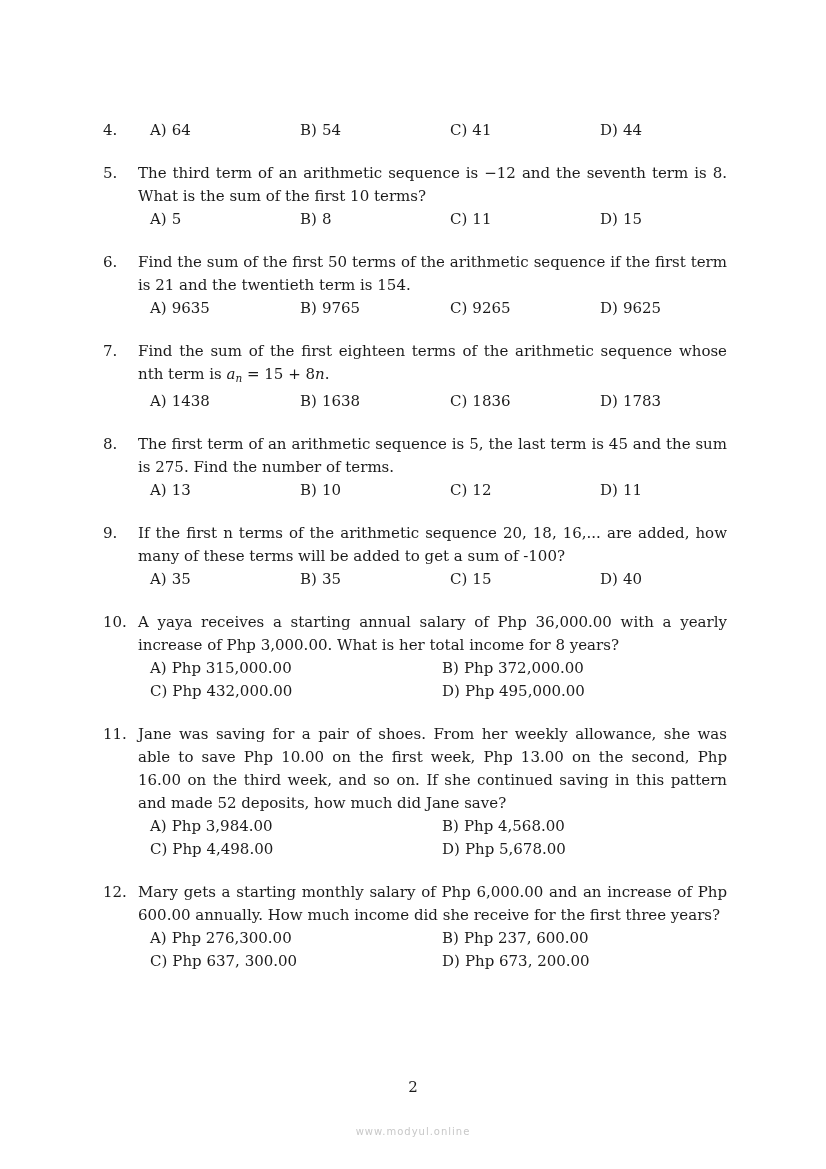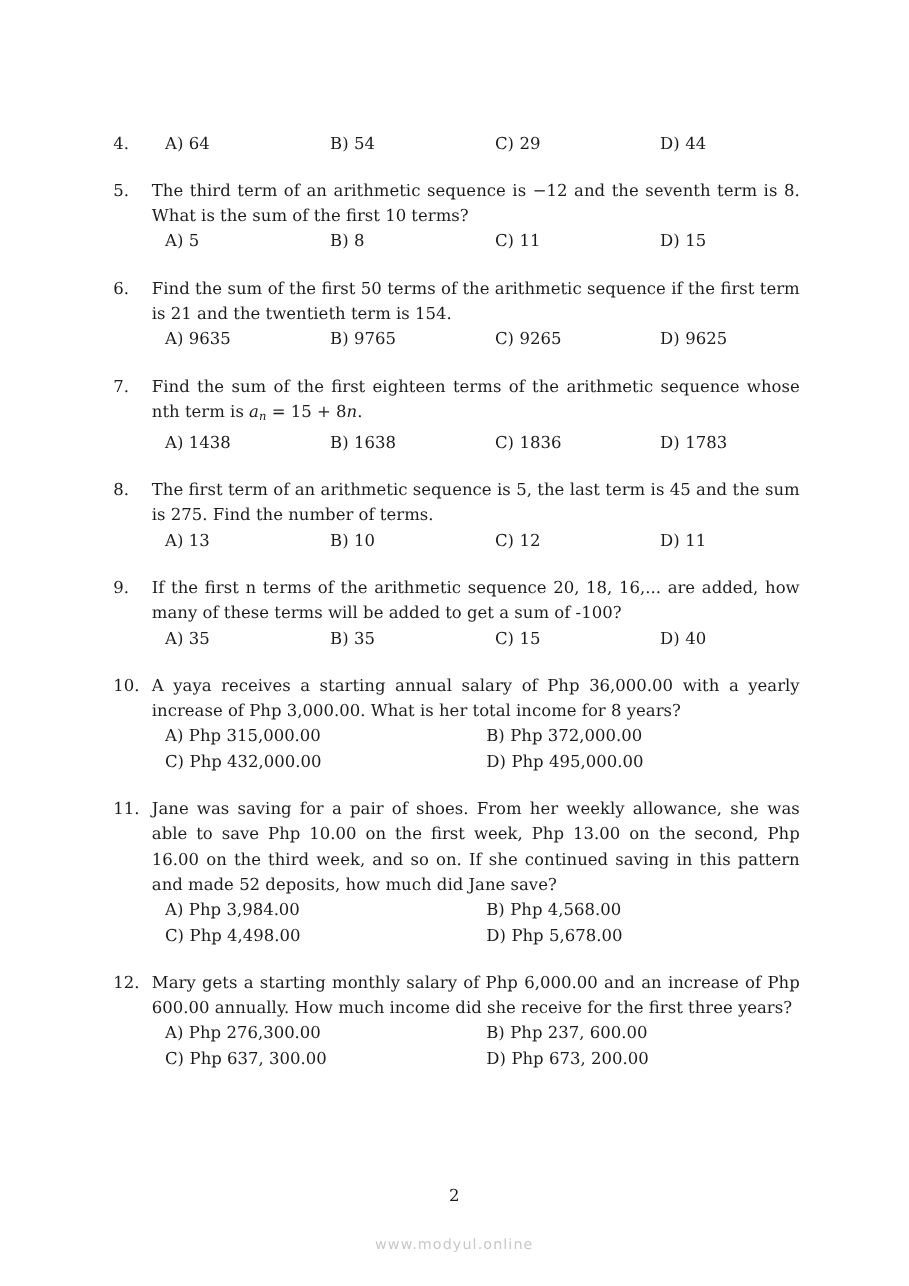--- a/index.html
+++ b/index.html
@@ -53,37 +53,37 @@
     font-size: 15px;
   }
 
   .watermark {
     position: absolute;
     top: 1120px;
     left: 0;
     width: 826px;
     text-align: center;
     font-family: "DejaVu Sans", sans-serif;
-    font-size: 13px;
+    font-size: 10px;
     letter-spacing: 1px;
     color: #c8c8c8;
   }
 </style>
 </head>
 <body>
 
 <div class="page">
   <main class="questions">
   <section class="question">
     <div class="q-number">4.</div>
     <div class="q-body">
       <div class="q-options four-col">
             <span class="option"><span class="option-label">A)</span><span>64</span></span>
             <span class="option"><span class="option-label">B)</span><span>54</span></span>
-            <span class="option"><span class="option-label">C)</span><span>29</span></span>
+            <span class="option"><span class="option-label">C)</span><span>41</span></span>
             <span class="option"><span class="option-label">D)</span><span>44</span></span>
           </div>
     </div>
   </section>
 
   <section class="question">
     <div class="q-number">5.</div>
     <div class="q-body">
       <p class="q-text"><span>The third term of an arithmetic sequence is −12 and the seventh term is 8. What is the sum of the first 10 terms?</span></p>
       <div class="q-options four-col">

